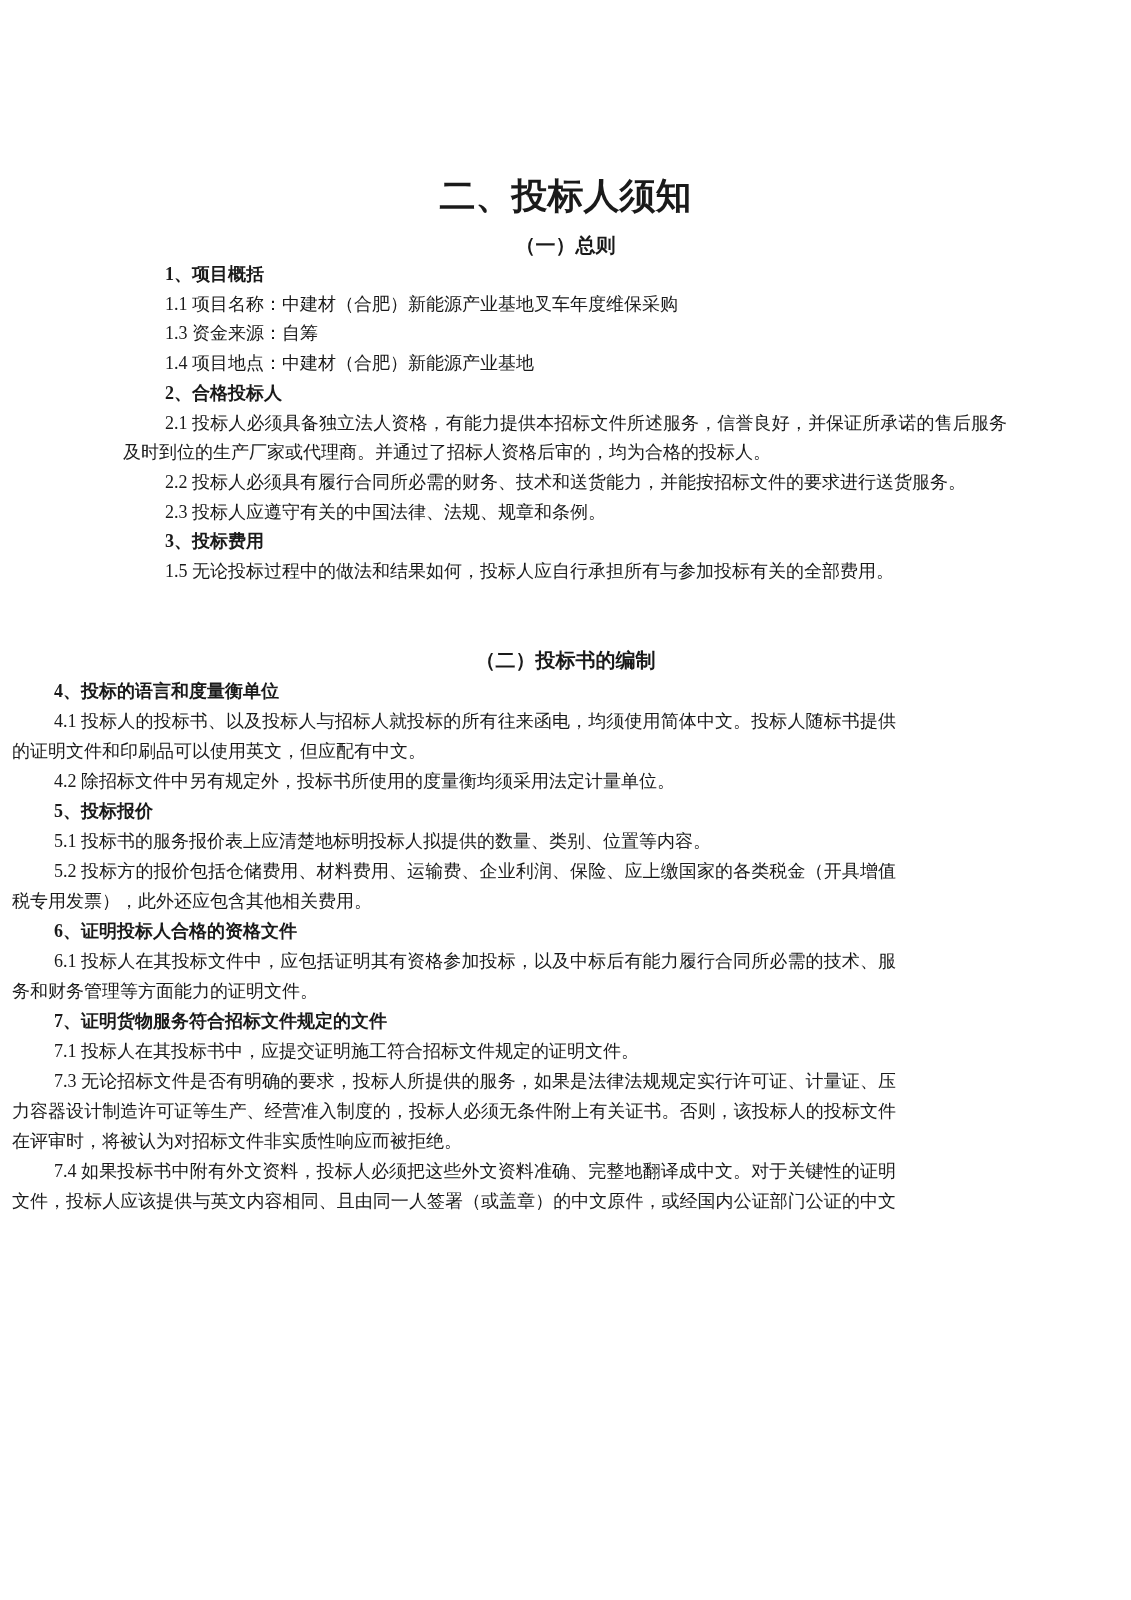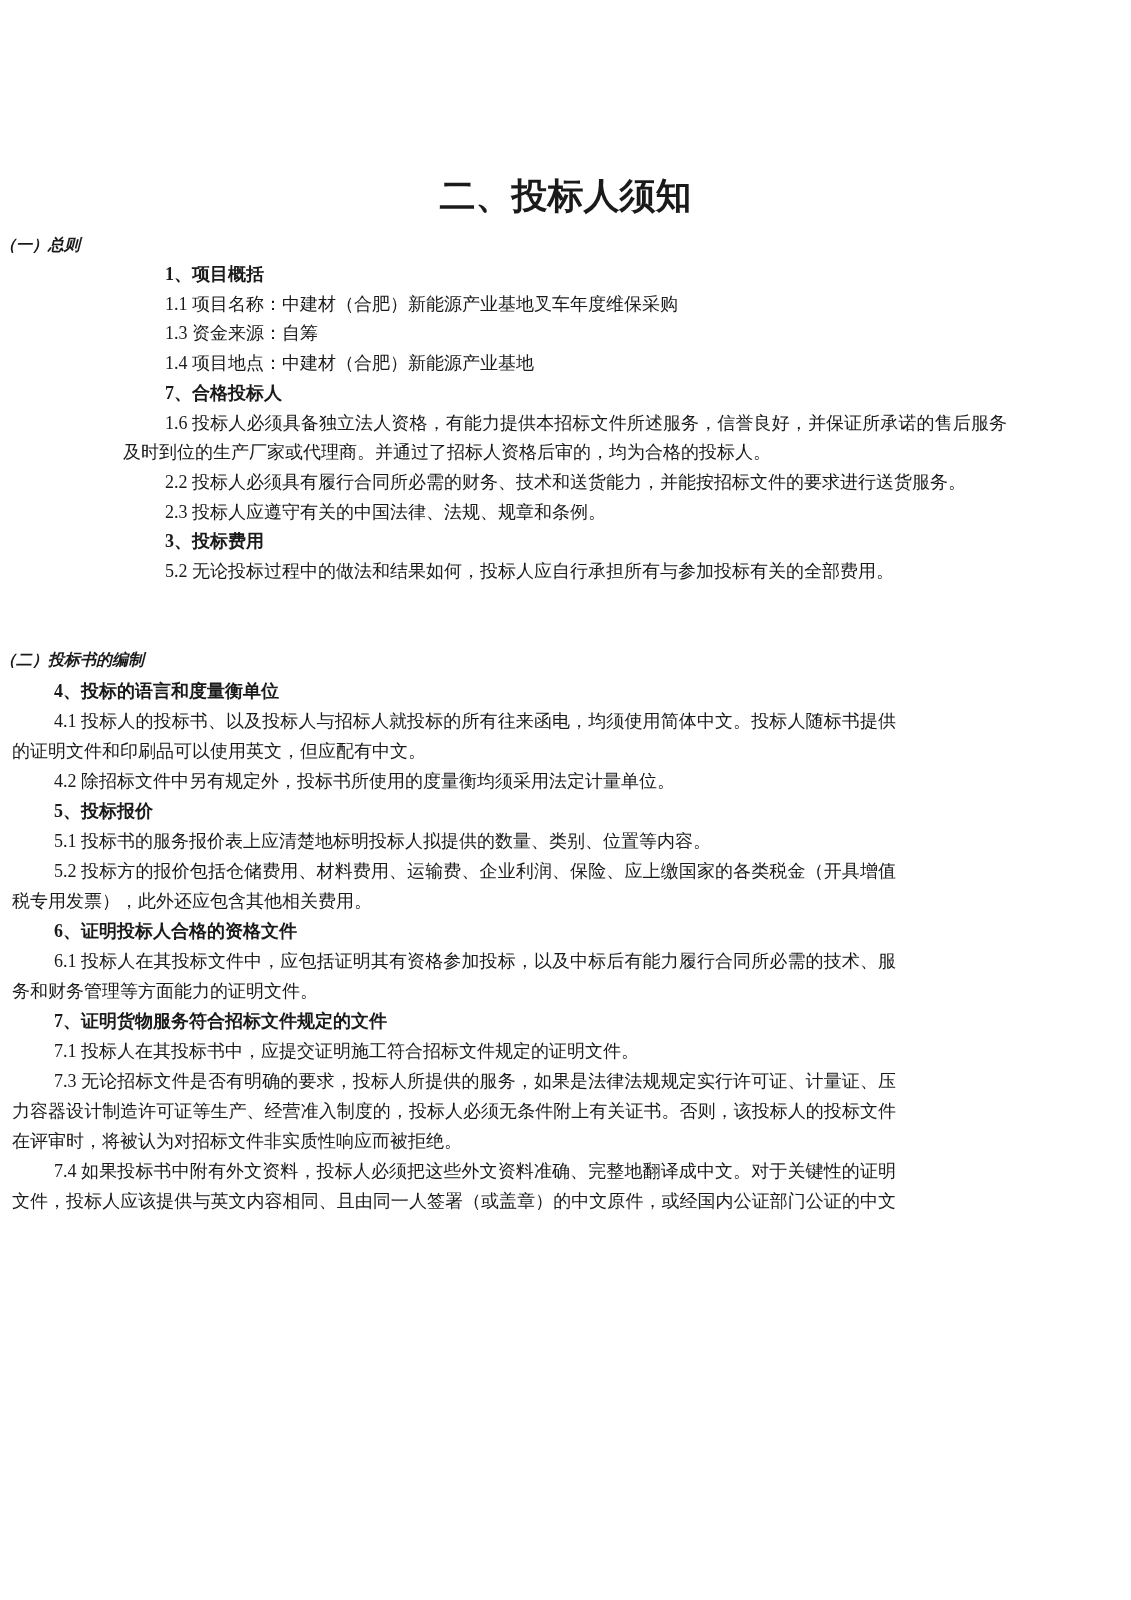--- a/index.html
+++ b/index.html
@@ -18,24 +18,23 @@
   }
   .doc-title {
     padding-top: 174px;
     font-size: 36px;
     line-height: 44px;
     font-weight: bold;
     text-align: center;
     white-space: nowrap;
   }
   .part-heading {
-    font-size: 16px;
+    font-size: 20px;
     font-weight: bold;
-    text-align: left;
-    font-style: italic;
+    text-align: center;
   }
   .part-heading.first {
     margin-top: 12px;
     line-height: 30px;
   }
   .part-heading.second {
     margin-top: 57px;
     line-height: 32px;
   }
   .content {
@@ -57,26 +56,26 @@
 
   <h1 class="doc-title">二、投标人须知</h1>
 
   <h2 class="part-heading first">（一）总则</h2>
 
   <div class="content part1">
     <p class="blk h">1、项目概括</p>
     <p class="blk">1.1 项目名称：中建材（合肥）新能源产业基地叉车年度维保采购</p>
     <p class="blk">1.3 资金来源：自筹</p>
     <p class="blk">1.4 项目地点：中建材（合肥）新能源产业基地</p>
-    <p class="blk h">7、合格投标人</p>
-    <p class="blk">1.6 投标人必须具备独立法人资格，有能力提供本招标文件所述服务，信誉良好，并保证所承诺的售后服务及时到位的生产厂家或代理商。并通过了招标人资格后审的，均为合格的投标人。</p>
+    <p class="blk h">2、合格投标人</p>
+    <p class="blk">2.1 投标人必须具备独立法人资格，有能力提供本招标文件所述服务，信誉良好，并保证所承诺的售后服务及时到位的生产厂家或代理商。并通过了招标人资格后审的，均为合格的投标人。</p>
     <p class="blk">2.2 投标人必须具有履行合同所必需的财务、技术和送货能力，并能按招标文件的要求进行送货服务。</p>
     <p class="blk">2.3 投标人应遵守有关的中国法律、法规、规章和条例。</p>
     <p class="blk h">3、投标费用</p>
-    <p class="blk">5.2 无论投标过程中的做法和结果如何，投标人应自行承担所有与参加投标有关的全部费用。</p>
+    <p class="blk">1.5 无论投标过程中的做法和结果如何，投标人应自行承担所有与参加投标有关的全部费用。</p>
   </div>
 
   <h2 class="part-heading second">（二）投标书的编制</h2>
 
   <div class="content part2">
     <p class="blk h">4、投标的语言和度量衡单位</p>
     <p class="blk">4.1 投标人的投标书、以及投标人与招标人就投标的所有往来函电，均须使用简体中文。投标人随标书提供的证明文件和印刷品可以使用英文，但应配有中文。</p>
     <p class="blk">4.2 除招标文件中另有规定外，投标书所使用的度量衡均须采用法定计量单位。</p>
     <p class="blk h">5、投标报价</p>
     <p class="blk">5.1 投标书的服务报价表上应清楚地标明投标人拟提供的数量、类别、位置等内容。</p>

